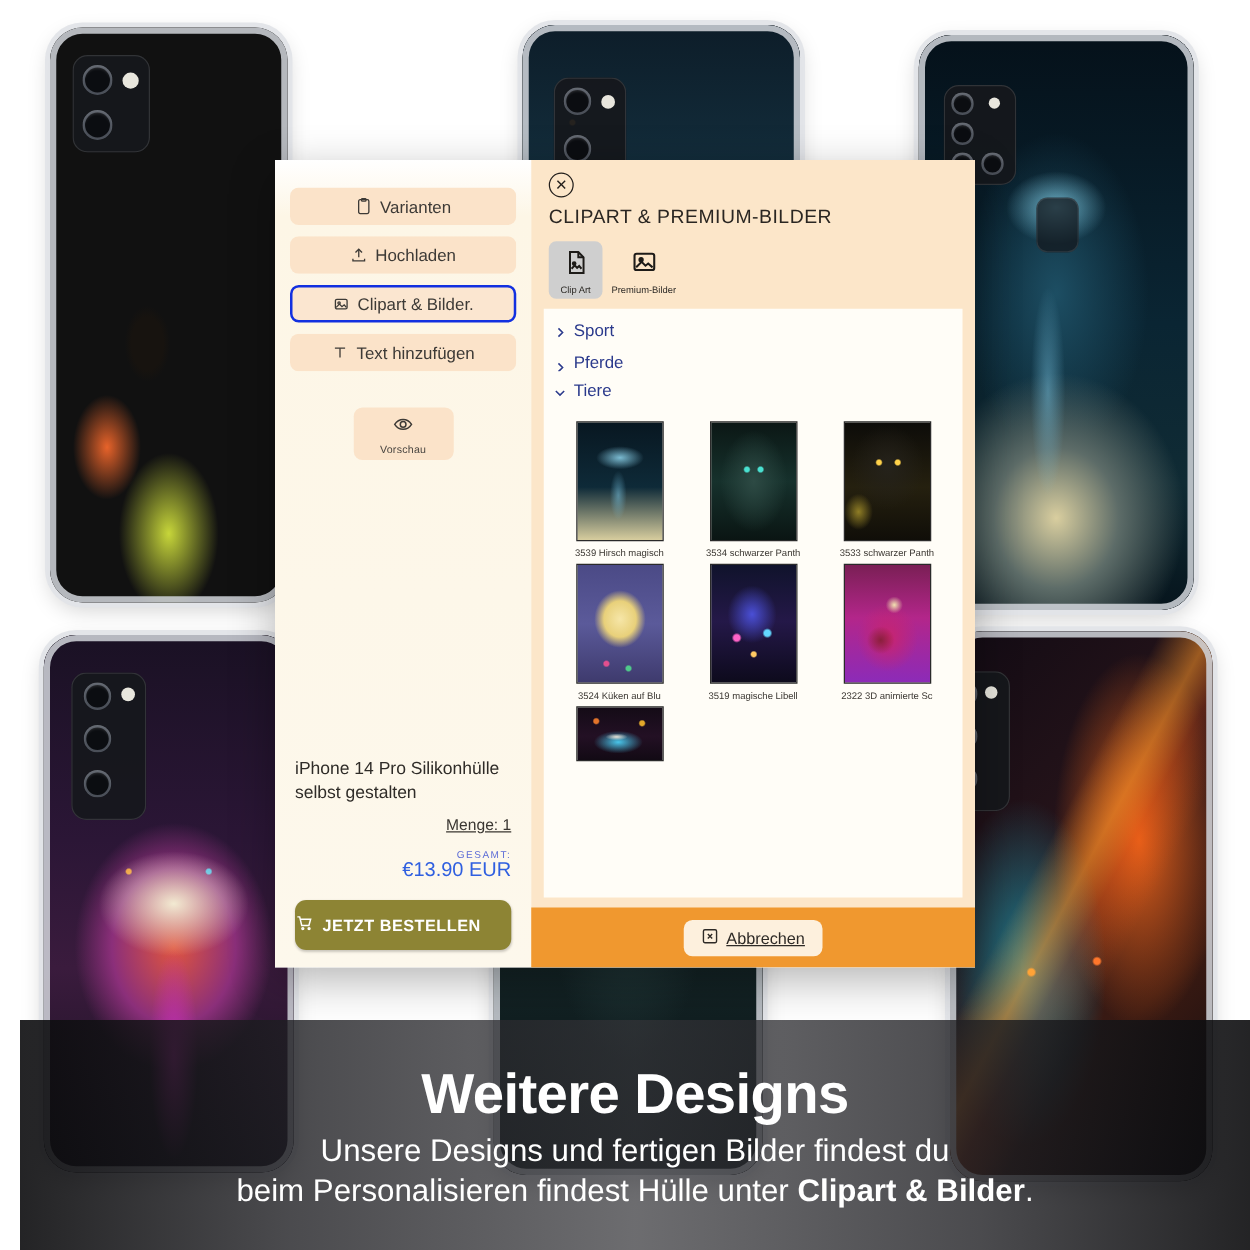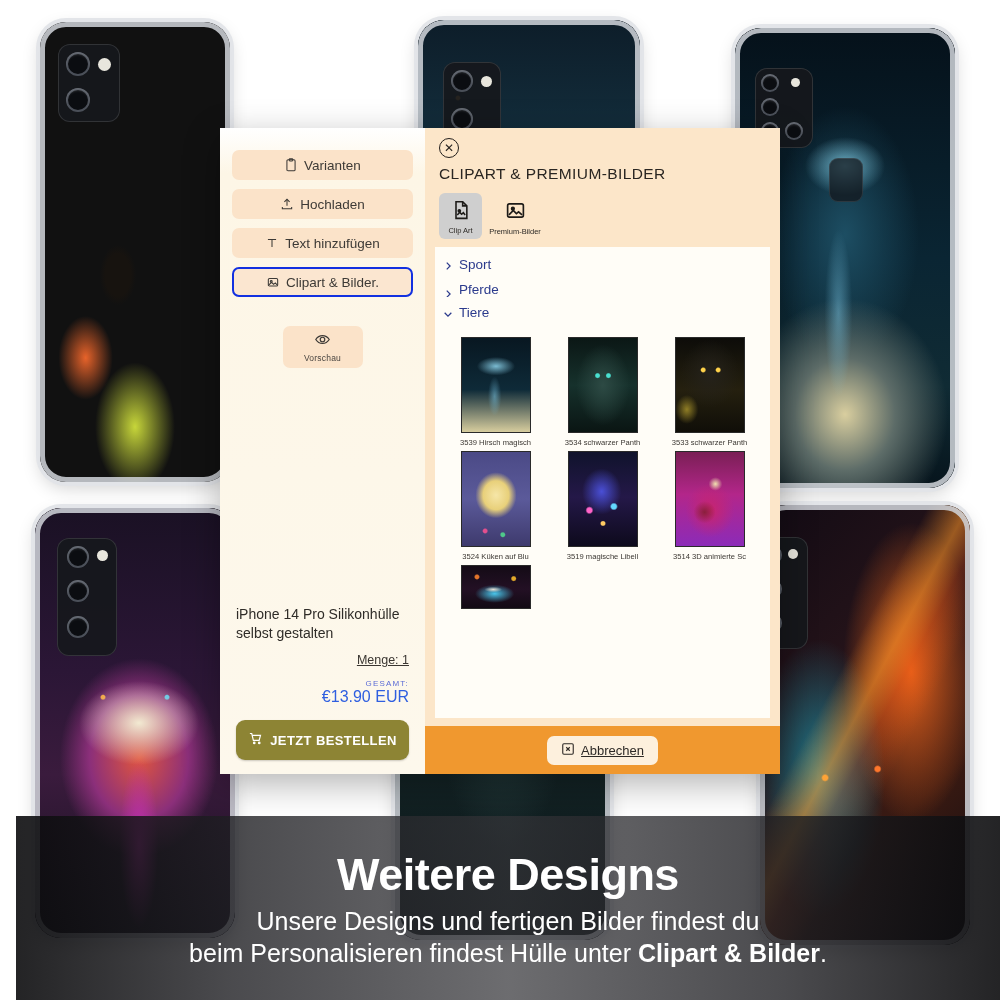--- a/index.html
+++ b/index.html
@@ -124,21 +124,21 @@
   .preview-btn .lbl { font-size:8.5px; color:#4a4641; letter-spacing:.2px; }
 
   .cart-area { margin-top:auto; padding:0 4px 14px 4px; }
   .prod-title { font-size:14px; color:#2f2c28; line-height:1.35; margin-bottom:10px; }
   .qty { text-align:right; font-size:12.5px; color:#3a3631; margin-bottom:12px;text-decoration:underline; }
   .total-wrap { text-align:right; margin-bottom:14px; }
   .total-lbl { font-size:8px; letter-spacing:1.2px; color:#5b6bd6; display:block; }
   .total-val { font-size:16px; color:#2f5fe0; font-weight:400; }
   .order-btn {
     height:40px; border-radius:9px; background:#8d8434;
-    display:flex; align-items:center; justify-content:center; gap:7px;
+    display:flex; align-items:center; gap:7px;
     color:#fff; font-size:13px; font-weight:bold; letter-spacing:.4px; cursor:pointer;
     box-shadow:0 1px 2px rgba(0,0,0,.2);
   }
 
   
   .clipart-panel {
     flex:1; background:#fce6c9; display:flex; flex-direction:column; position:relative;
   }
   .cp-head { padding:10px 14px 8px 14px; position:relative; }
   .close-btn {
@@ -328,39 +328,39 @@
         <span class="ico">
           <svg viewBox="0 0 24 24" fill="none" stroke="#3d3a36" stroke-width="1.8">
             <path d="M12 15V4"></path>
               <path d="M7.5 8.5L12 4l4.5 4.5"></path>
               <path d="M4 17v3h16v-3"></path>
           </svg>
         </span>
         <span>Hochladen</span>
       </div>
 
-      <div class="tool-btn">
-        <span class="ico">
-          <svg viewBox="0 0 24 24" fill="none" stroke="#3d3a36" stroke-width="1.8">
-            <path d="M5 6h14"></path>
-              <path d="M12 6v13"></path>
-          </svg>
-        </span>
-        <span>Text hinzufügen</span>
-      </div>
-
       <div class="tool-btn active">
         <span class="ico">
           <svg viewBox="0 0 24 24" fill="none" stroke="#3d3a36" stroke-width="1.8">
             <rect x="4" y="6" width="16" height="13" rx="2"></rect>
             <circle cx="9" cy="11" r="1.6"></circle>
               <path d="M5 17l4.5-4.5L13 16l3-2.5 3 3.5"></path>
           </svg>
         </span>
         <span>Clipart &amp; Bilder.</span>
+      </div>
+
+      <div class="tool-btn">
+        <span class="ico">
+          <svg viewBox="0 0 24 24" fill="none" stroke="#3d3a36" stroke-width="1.8">
+            <path d="M5 6h14"></path>
+              <path d="M12 6v13"></path>
+          </svg>
+        </span>
+        <span>Text hinzufügen</span>
       </div>
 
       <div class="preview-btn">
         <span class="ico">
           <svg viewBox="0 0 24 24" fill="none" stroke="#3d3a36" stroke-width="1.7" style="width:17px;height:17px;">
             <path d="M2.5 12S6 6.5 12 6.5 21.5 12 21.5 12 18 17.5 12 17.5 2.5 12 2.5 12z"></path>
             <circle cx="12" cy="12" r="3.2"></circle>
           </svg>
         </span>
         <span class="lbl">Vorschau</span>
@@ -462,21 +462,21 @@
           <div class="cell">
             <div class="thumb t-chick"></div>
             <div class="cap">3524 Küken auf Blu</div>
           </div>
           <div class="cell">
             <div class="thumb t-dragonfly"></div>
             <div class="cap">3519 magische Libell</div>
           </div>
           <div class="cell">
             <div class="thumb t-snail"></div>
-            <div class="cap">3514 3D animierte Sc</div>
+            <div class="cap">2322 3D animierte Sc</div>
           </div>
         </div>
 
         <div class="grid-partial">
           <div class="cell">
             <div class="thumb cut t-bird"></div>
           </div>
         </div>
       </div>
 

